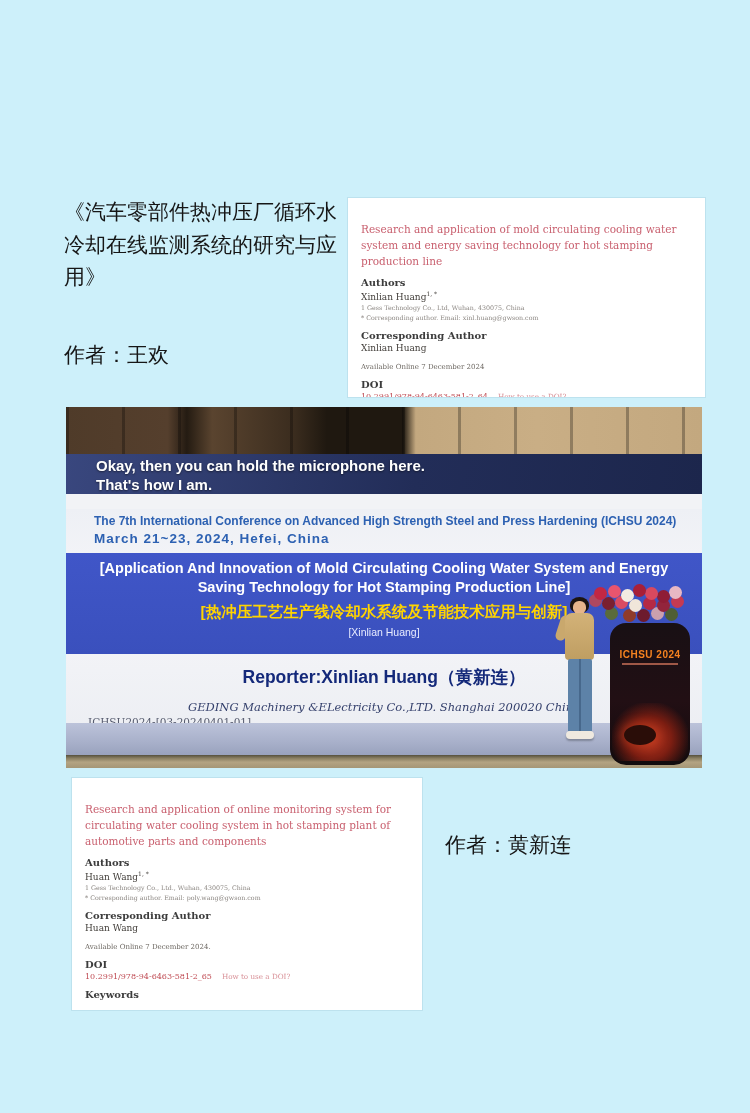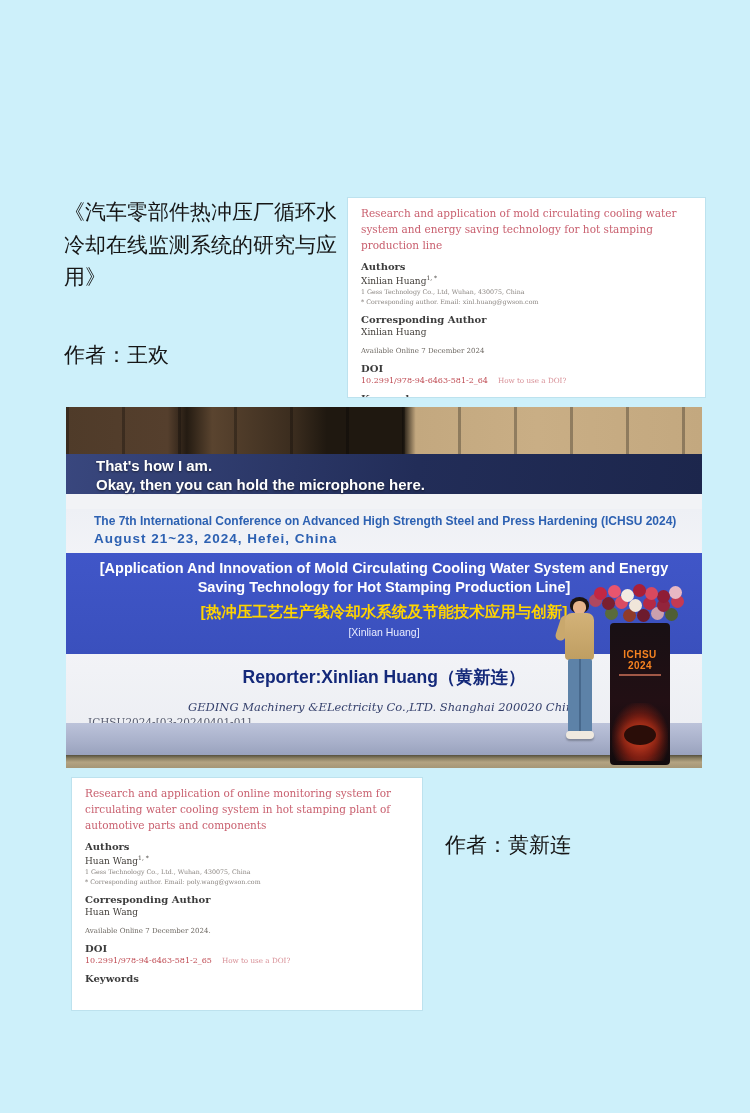--- a/index.html
+++ b/index.html
@@ -39,21 +39,21 @@
   
   .cn-caption { position:absolute; color:#161616; font-size:21px; line-height:1.55; font-weight:500; }
   .cn-caption .cap-author { margin-top:45px; }
   .caption1 { left:64px; top:196px; width:278px; }
   .caption2 { left:445px; top:784px; width:292px; }
 
   
   .paper-card {
     position:absolute; background:#ffffff; overflow:hidden;
     font-family:"DejaVu Serif","Liberation Serif",serif;
-    padding:8px 13px; box-shadow:0 0 0 1px rgba(160,200,215,0.35);
+    padding:24px 13px; box-shadow:0 0 0 1px rgba(160,200,215,0.35);
   }
   .card1 { left:348px; top:198px; width:357px; height:199px; }
   .card2 { left:72px;  top:778px; width:350px; height:232px; }
   .pc-title { color:#c9606f; font-size:10.5px; line-height:1.5; font-weight:500; }
   .pc-label { color:#3c3c3c; font-size:10px; font-weight:700; margin-top:8px; }
   .pc-name  { color:#44403c; font-size:9px; margin-top:2px; }
   .pc-name sup { font-size:6px; }
   .pc-tiny  { color:#8a8580; font-size:6.3px; margin-top:1.5px; line-height:1.35; }
   .pc-avail { color:#6d6862; font-size:7px; margin-top:10px; }
   .pc-doi   { color:#bf4a52; font-size:8px; margin-top:2px; }
@@ -104,22 +104,22 @@
   .speaker { position:absolute; left:488px; top:190px; width:50px; height:152px; z-index:3; }
   .hair  { position:absolute; left:16px; top:0; width:19px; height:16px; background:#1d1512; border-radius:50% 50% 42% 42%; }
   .face  { position:absolute; left:19px; top:4px; width:13px; height:13px; background:#e6b58c; border-radius:45%; }
   .torso { position:absolute; left:11px; top:16px; width:29px; height:47px; background:linear-gradient(180deg,#d3b278,#bf9e62); border-radius:7px 7px 4px 4px; }
   .arm   { position:absolute; left:4px; top:18px; width:10px; height:26px; background:#c9a86d; border-radius:5px; transform:rotate(18deg); }
   .jeans { position:absolute; left:14px; top:62px; width:24px; height:72px;
            background:linear-gradient(90deg,#5d82a8 0 44%,#47688c 44% 56%,#5d82a8 56% 100%); border-radius:2px 2px 0 0; }
   .shoes { position:absolute; left:12px; top:134px; width:28px; height:8px; background:#efe9df; border-radius:4px; box-shadow:0 2px 2px rgba(0,0,0,0.25); }
 
   
-  .stand { position:absolute; left:544px; top:216px; width:60px; height:142px; z-index:2;
-           background:linear-gradient(180deg,#181014 0%,#220f14 55%,#120b0d 100%); border-radius:4px; overflow:hidden; }
+  .stand { position:absolute; left:544px; top:216px; width:80px; height:142px; z-index:2;
+           background:linear-gradient(180deg,#181014 0%,#220f14 55%,#120b0d 100%); border-radius:16px; overflow:hidden; }
   .stand-title { color:#f58220; font-size:10px; font-weight:800; text-align:center; margin-top:26px; letter-spacing:0.5px; }
   .stand-sub { width:70%; height:2px; background:#c06a54; opacity:0.8; margin:3px auto 0; }
   .stand-glow { position:absolute; bottom:4px; left:2px; right:2px; height:58px;
                 background:radial-gradient(ellipse at 50% 62%, #c23a22 0%, #7c1e12 40%, rgba(40,8,5,0) 75%); }
   .stand-disc { position:absolute; bottom:20px; left:14px; width:32px; height:20px; background:#2a0d08; border-radius:50%;
                 box-shadow:0 0 8px 3px rgba(190,60,30,0.55); }
   .flowers { position:absolute; left:526px; top:176px; width:100px; height:46px; z-index:4; }
   .flowers::before {
     content:""; position:absolute; left:2px; top:4px; width:13px; height:13px; border-radius:50%; background:#c22743;
     box-shadow: 14px -2px 0 #e8556e, 27px 2px 0 #f3ece2, 39px -3px 0 #a81f38, 51px 0 0 #d9495f,
@@ -151,26 +151,26 @@
     <div class="pc-avail">Available Online 7 December 2024</div>
     <div class="pc-label">DOI</div>
     <div class="pc-doi"><span>10.2991/978-94-6463-581-2_64</span><span class="pc-doi-hint">How to use a DOI?</span></div>
     <div class="pc-label">Keywords</div>
 
   </div>
 
   <div class="photo">
     <div class="wall"></div>
     <div class="caption-bar">
+      <div>Okay, then you can hold the microphone here.</div>
       <div>That's how I am.</div>
-      <div>Okay, then you can hold the microphone here.</div>
     </div>
     <div class="slide">
       <div class="conf-l1">The 7th International Conference on Advanced High Strength Steel and Press Hardening (ICHSU 2024)</div>
-      <div class="conf-l2">August 21~23, 2024, Hefei, China</div>
+      <div class="conf-l2">March 21~23, 2024, Hefei, China</div>
       <div class="banner">
         <div class="banner-en">[Application And  Innovation of Mold Circulating Cooling Water System and Energy Saving Technology for Hot Stamping Production Line]</div>
         <div class="banner-cn">[热冲压工艺生产线冷却水系统及节能技术应用与创新]</div>
         <div class="banner-au">[Xinlian Huang]</div>
       </div>
       <div class="reporter">Reporter:Xinlian Huang（黄新连）</div>
       <div class="company-en">GEDING Machinery &amp;ELectricity Co.,LTD. Shanghai 200020  China</div>
       <div class="company-cn">格鼎机电有限公司，上海 ，200020，中国</div>
       <div class="session">ICHSU2024-[03-20240401-01]</div>
     </div>

